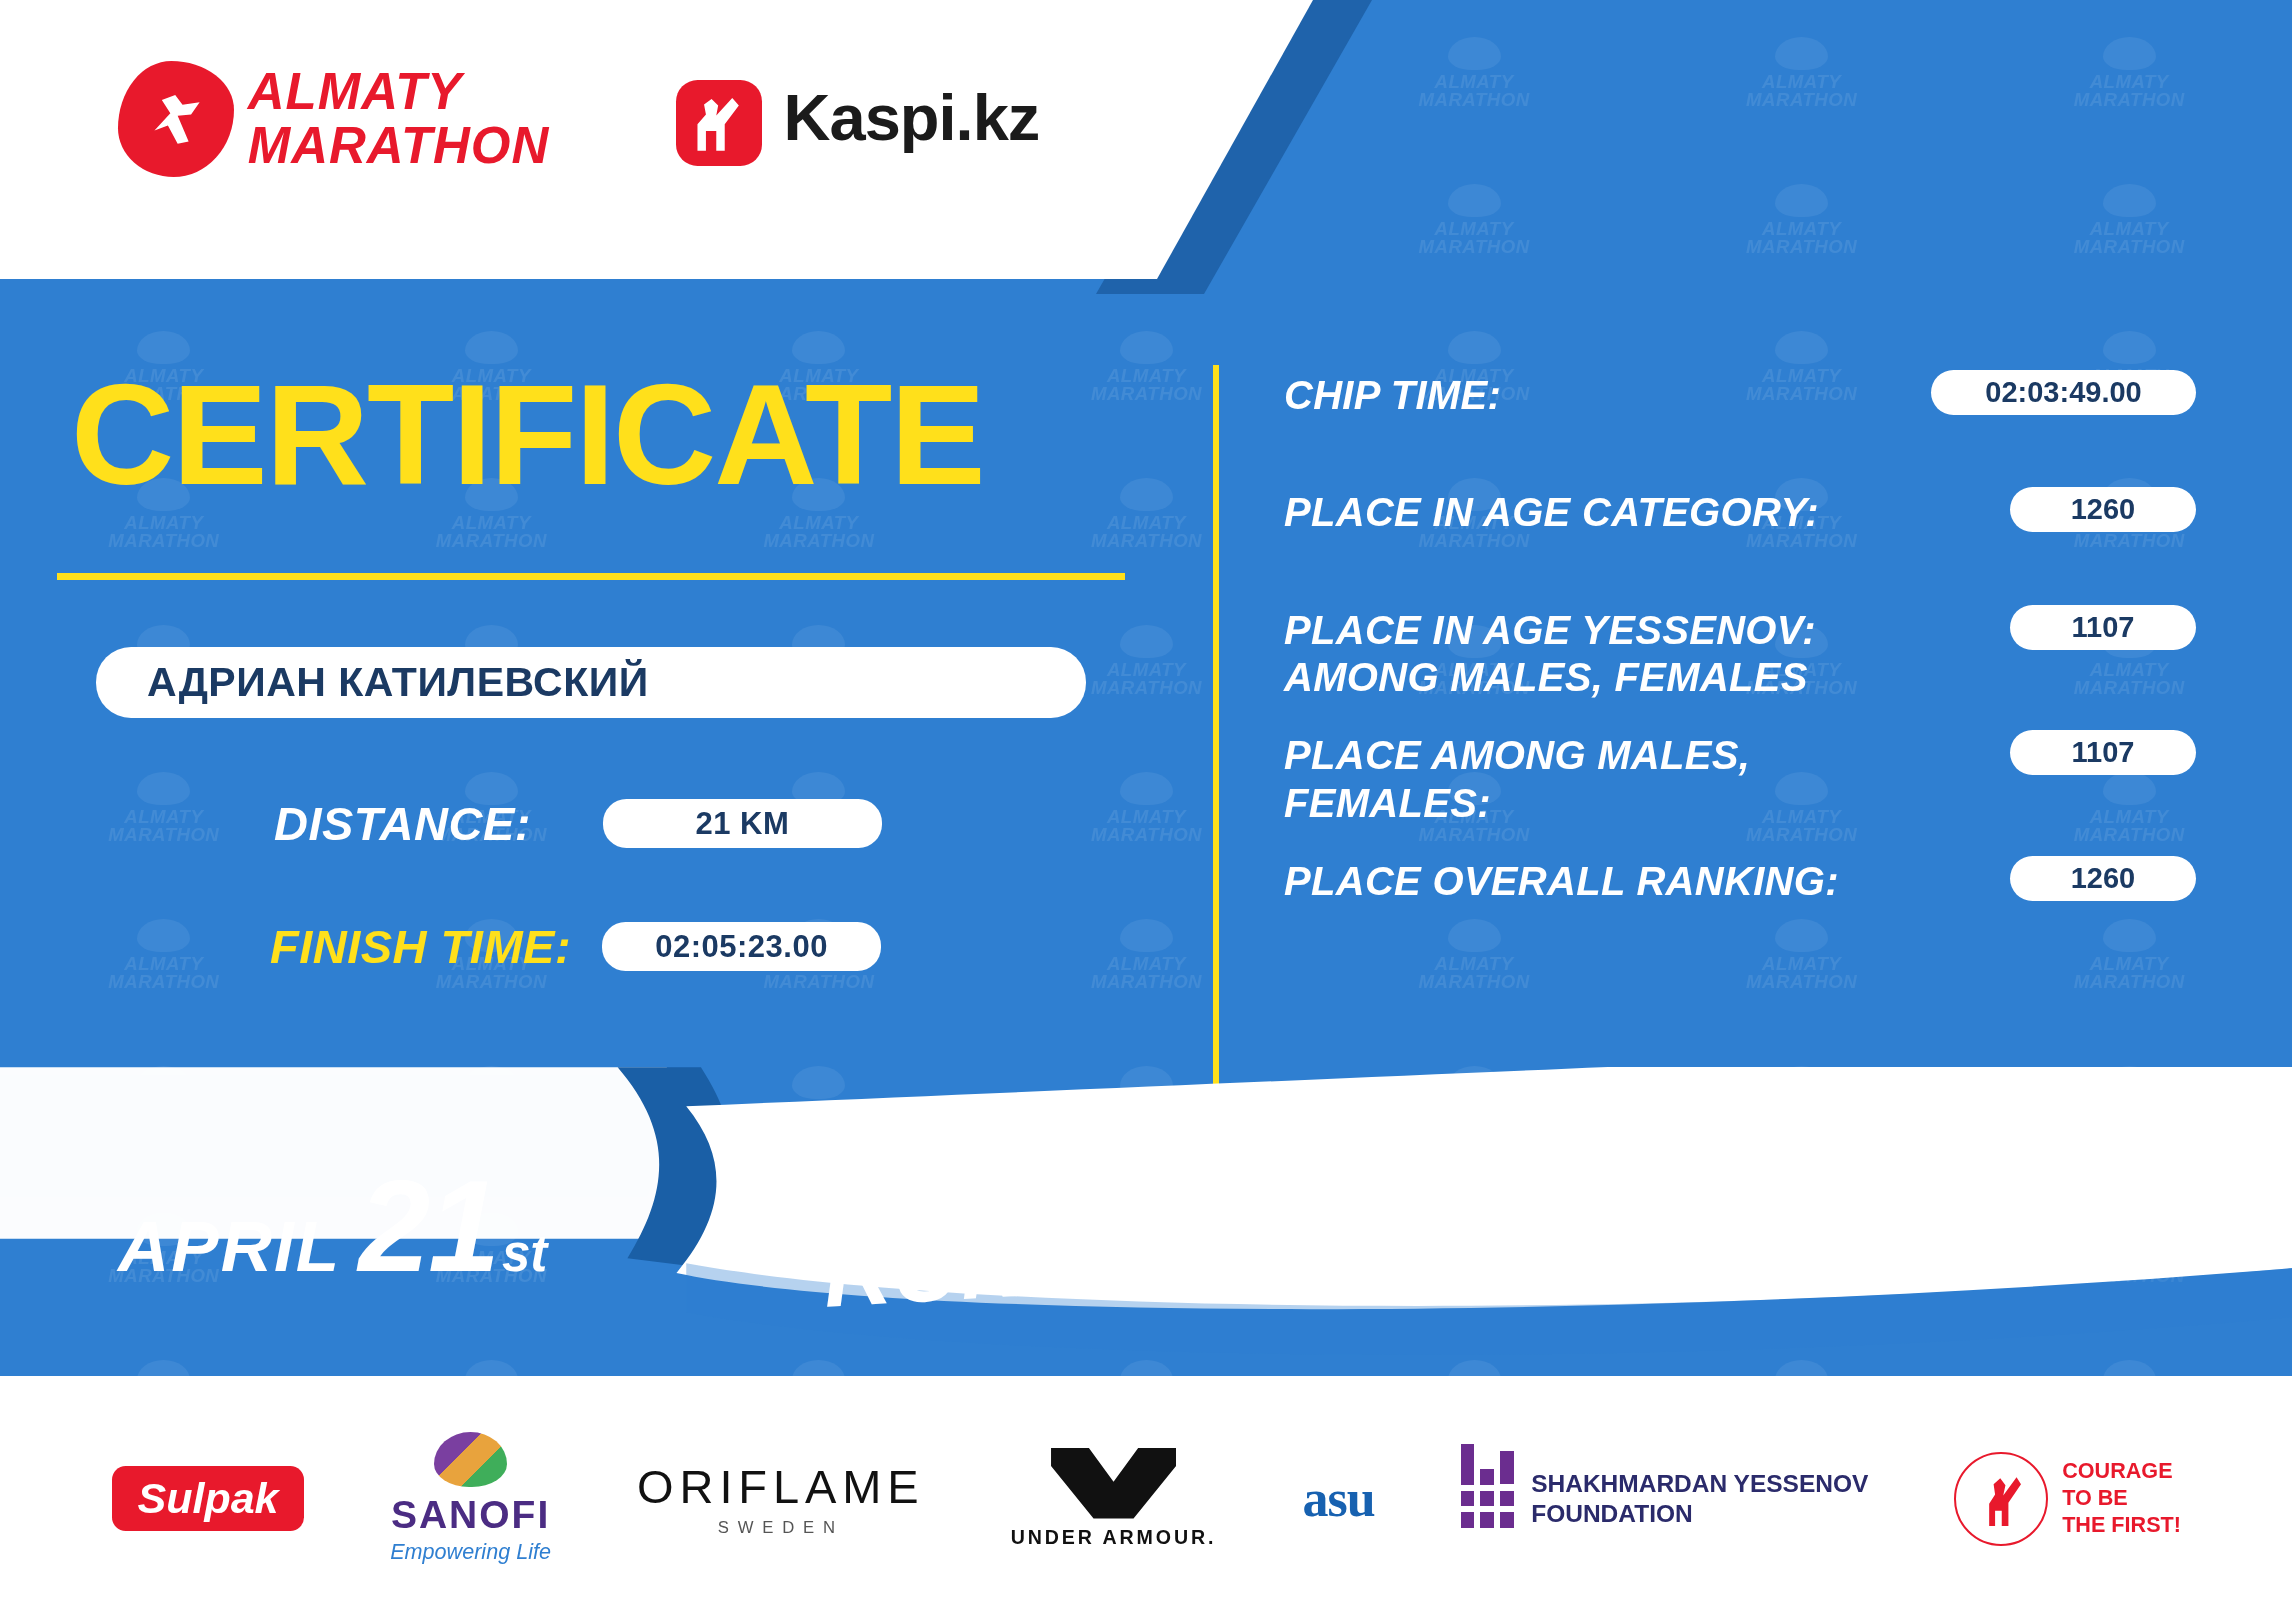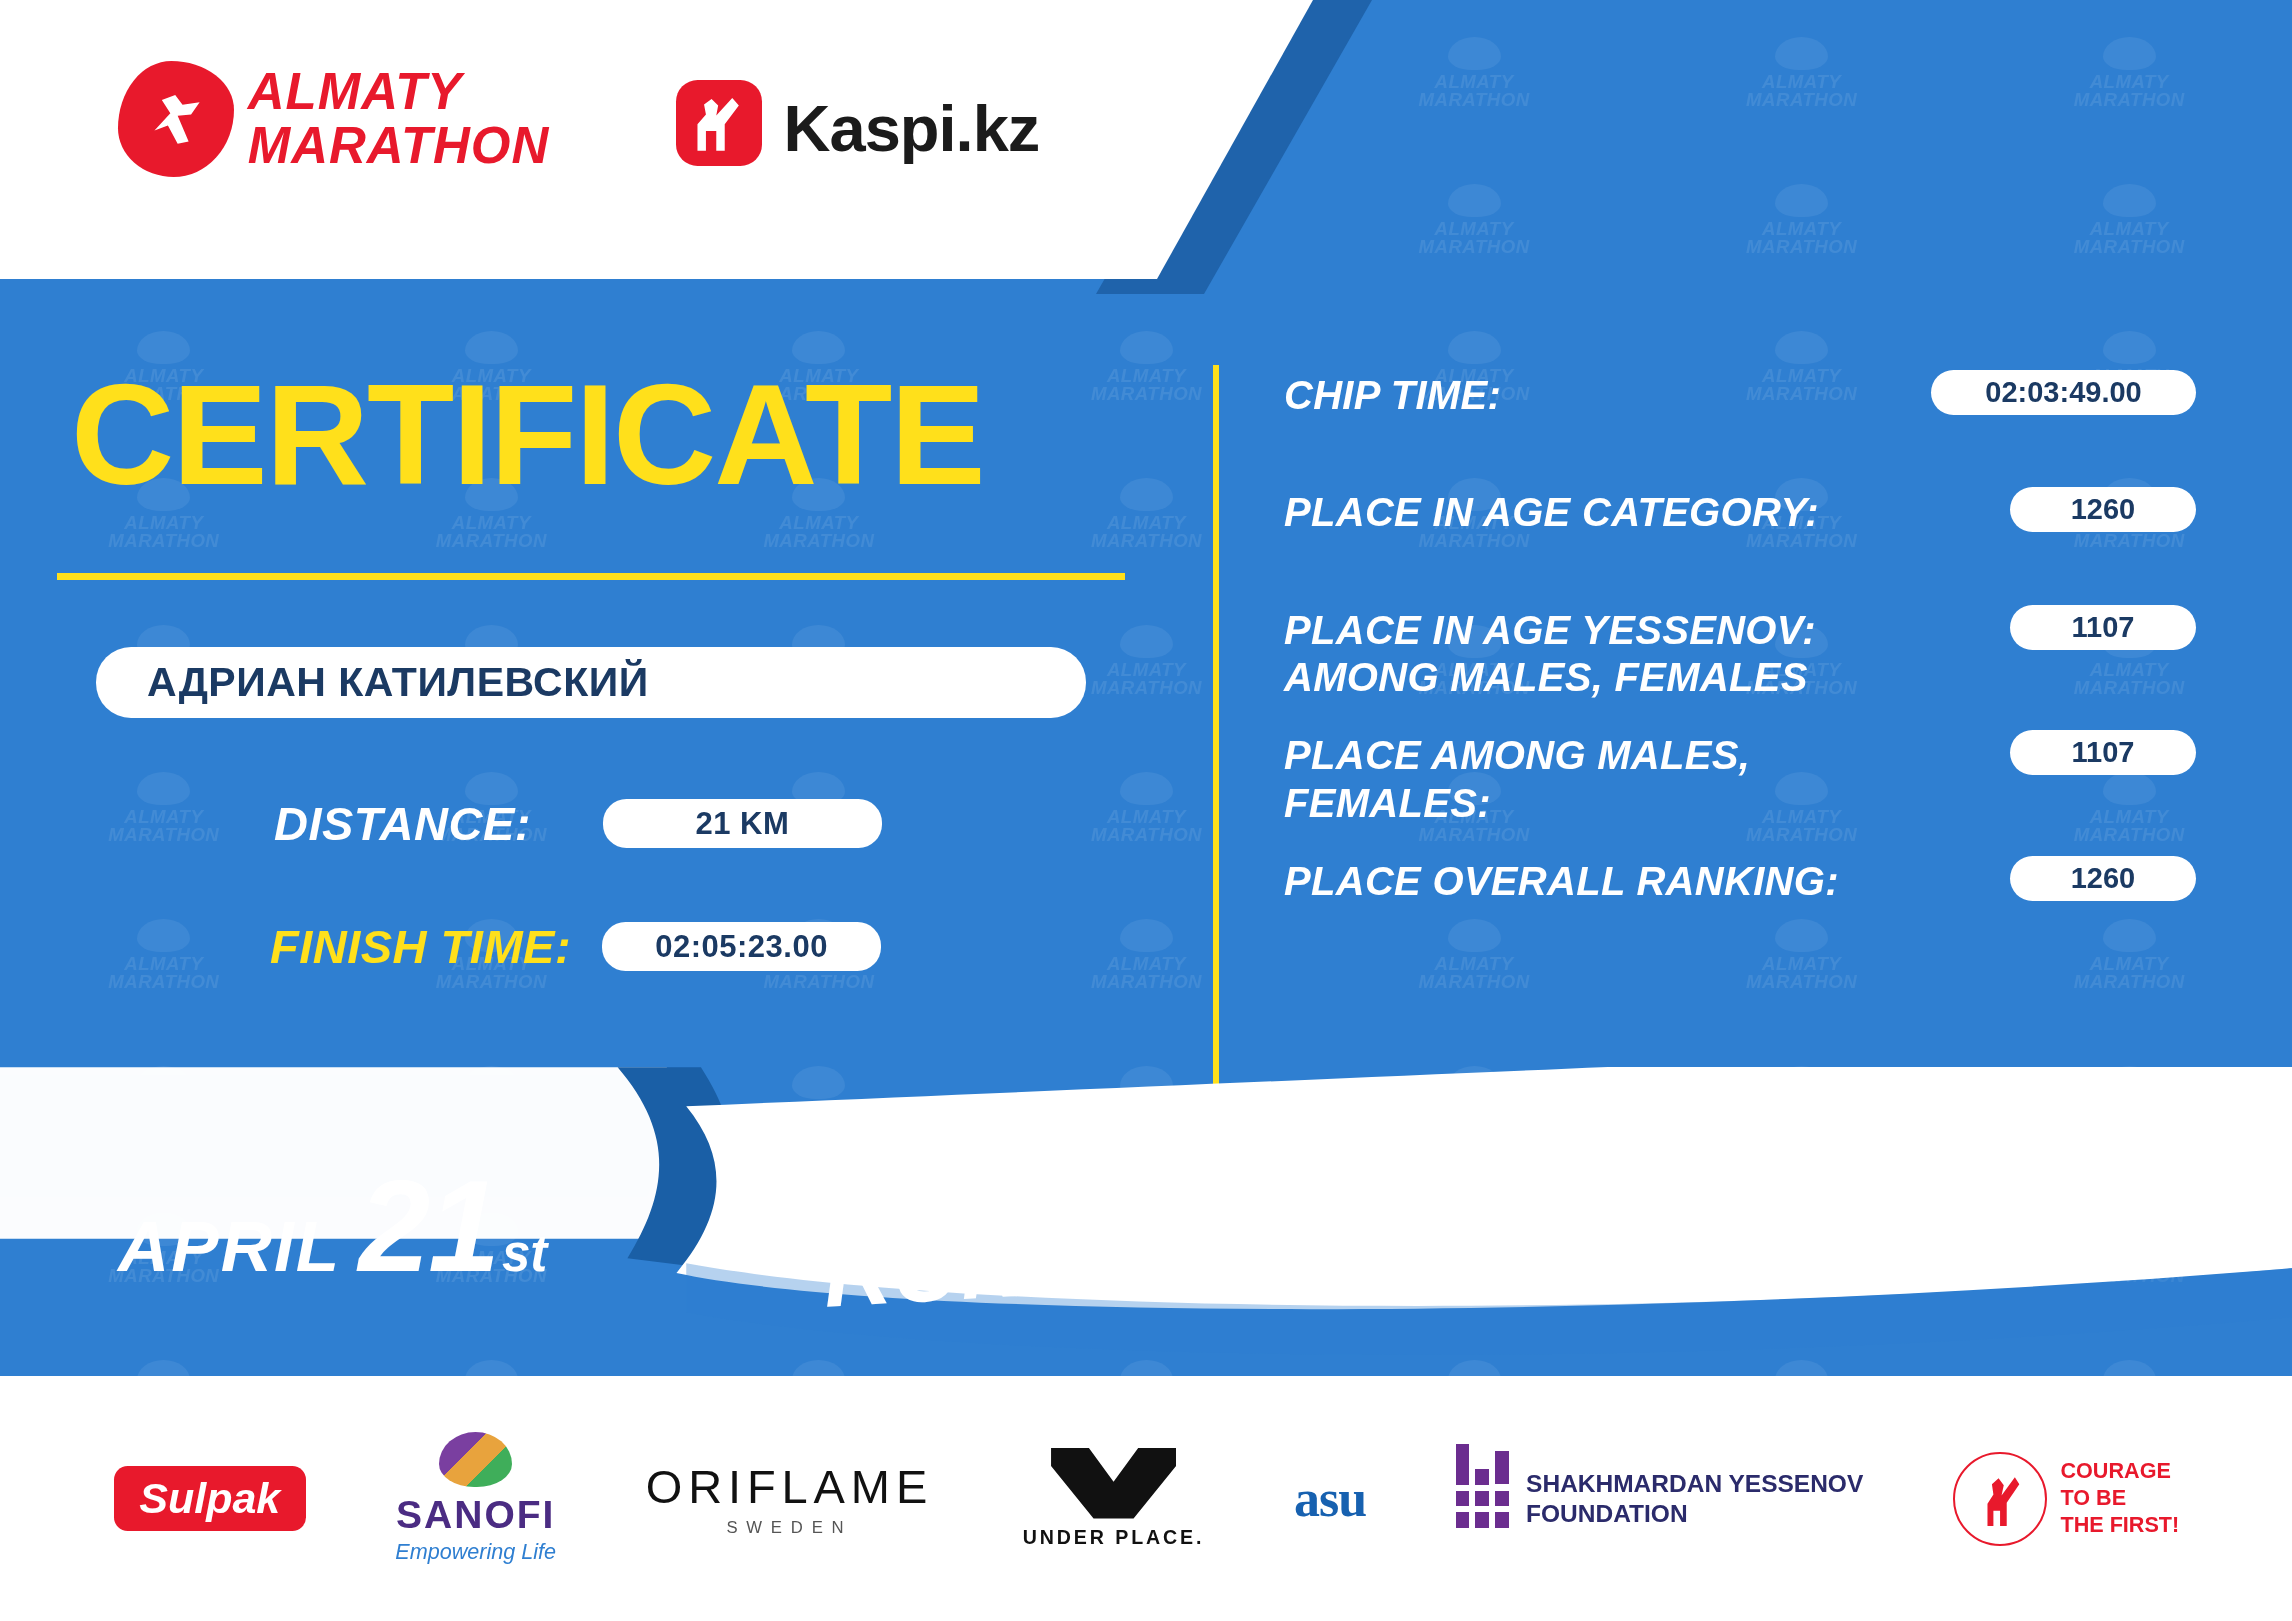--- a/index.html
+++ b/index.html
@@ -95,21 +95,21 @@
     font-weight: bold;
     font-style: italic;
     line-height: 1.06;
     font-size: 51px;
     letter-spacing: 1px;
   }
 
   .logo-kaspi {
     position: absolute;
     left: 676px; top: 80px;
-    display: flex; align-items: flex-end; gap: 21.6px;
+    display: flex; align-items: flex-start; gap: 21.6px;
   }
   .logo-kaspi .mark {
     position: relative;
     width: 86px; height: 86px;
     background: #e8192c;
     border-radius: 21.6px;
   }
   .logo-kaspi .mark::after {
     content: "";
     position: absolute; left: 19.6px; top: 15.7px;
@@ -528,21 +528,21 @@
     <div class="sp sp-oriflame">
       <div>
         <div class="o1">ORIFLAME</div>
         <div class="o2">SWEDEN</div>
       </div>
     </div>
 
     <div class="sp sp-ua">
       <div>
         <div class="u1"></div>
-        <div class="u2">UNDER PLACE.</div>
+        <div class="u2">UNDER ARMOUR.</div>
       </div>
     </div>
 
     <div class="sp">
       <span class="sp-asu">asu</span>
     </div>
 
     <div class="sp sp-yessenov">
       <span class="bars">
         <i></i>

